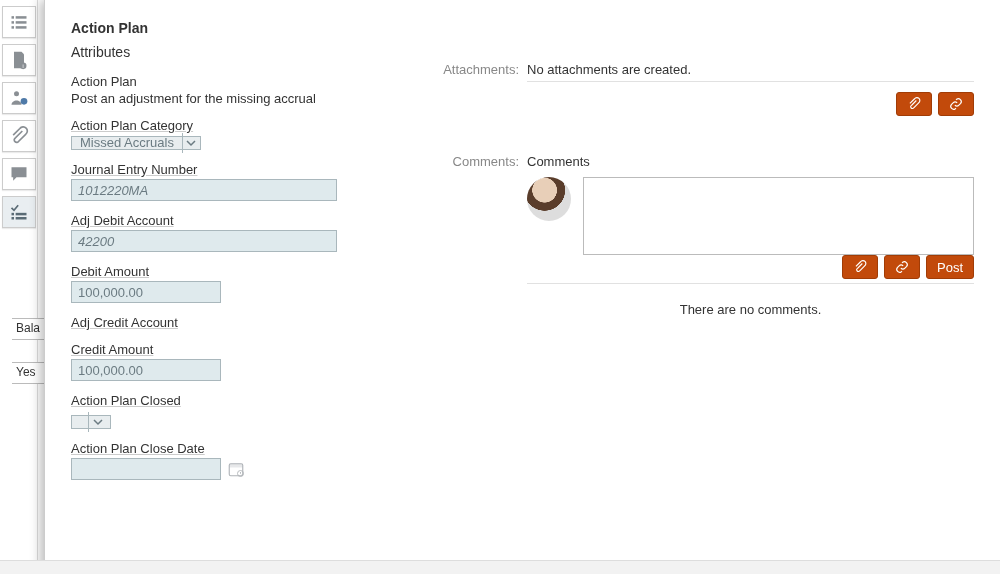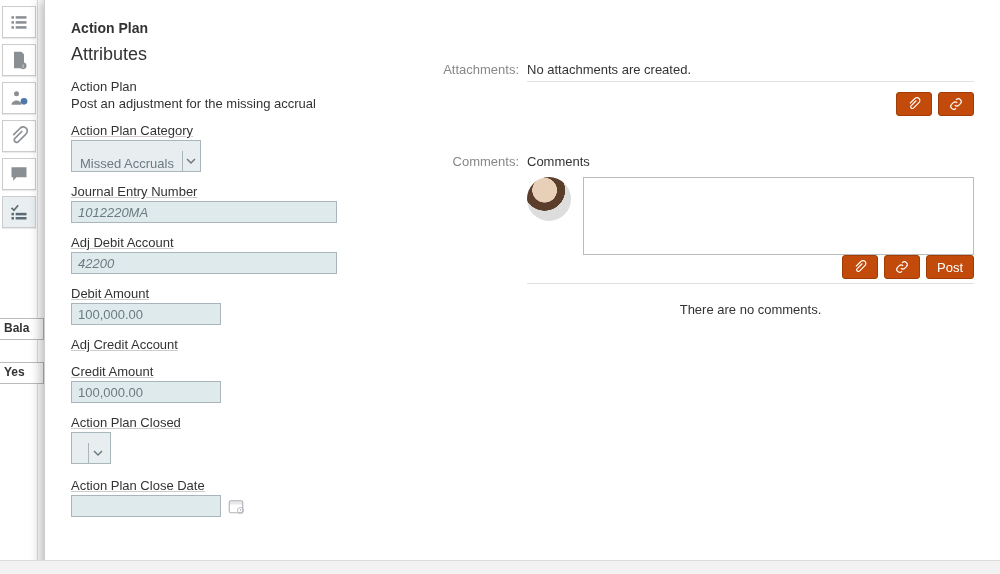--- a/index.html
+++ b/index.html
@@ -33,23 +33,22 @@
     border: 1px solid transparent;
     background: #fff;
   }
   .rail-icon.boxed { border: 1px solid #ccc; box-shadow: 0 1px 1px rgba(0,0,0,0.08); }
   .rail-icon.active { background: #e9eef1; color: #5a6b75; }
   .rail-icon svg { width: 20px; height: 20px; fill: #8a8f94; }
   .rail-icon.active svg { fill: #5a6b75; }
 
   .left-stubs {
     position: absolute;
-    left: 0; top: 318px;
+    left: 12px; top: 318px;
     width: 44px;
-    font-weight: bold;
   }
   .stub {
     height: 22px;
     border: 1px solid #bbb;
     border-left: none;
     background: #fff;
     padding: 2px 4px;
     font-size: 12px;
     color: #333;
     margin-bottom: 22px;
@@ -68,43 +67,43 @@
   .panel-inner {
     padding: 20px 26px 10px 26px;
     height: 100%;
     overflow: hidden;
   }
   .section-title {
     font-weight: bold;
     font-size: 14px;
     margin-bottom: 8px;
   }
-  .sub-title { font-size: 18px; color: #333; margin-bottom: 14px; }
+  .sub-title { font-size: 14px; color: #333; margin-bottom: 14px; }
   .two-col { display: flex; }
   .col-left { width: 330px; }
   .col-right { flex: 1; padding-left: 30px; }
 
   .field { margin-bottom: 12px; }
   .field-label { font-size: 13px; color: #333; margin-bottom: 2px; text-decoration: underline; text-decoration-color: #ccc; }
   .field-label.nolabel { text-decoration: none; }
   .field-text { font-size: 13px; color: #333; }
   .txt-input {
     height: 22px;
     background: #dfeaed;
     border: 1px solid #a9b7bc;
     padding: 2px 6px;
     font-size: 13px;
     color: #6b7b82;
   }
   .txt-input.w-lg { width: 266px; font-style: italic; }
   .txt-input.w-md { width: 150px; }
   .select-wrap {
     display: inline-flex;
-    align-items: flex-end;
-    height: 32px;
+    align-items: center;
+    height: 14px;
     background: #e8edef;
     border: 1px solid #a9b7bc;
   }
   .select-wrap .sel-value { padding: 0 8px; color: #6b7b82; font-size: 13px; }
   .select-chevron {
     width: 18px; height: 20px;
     border-left: 1px solid #a9b7bc;
     display: flex; align-items: center; justify-content: center;
     color: #6b7b82;
   }

